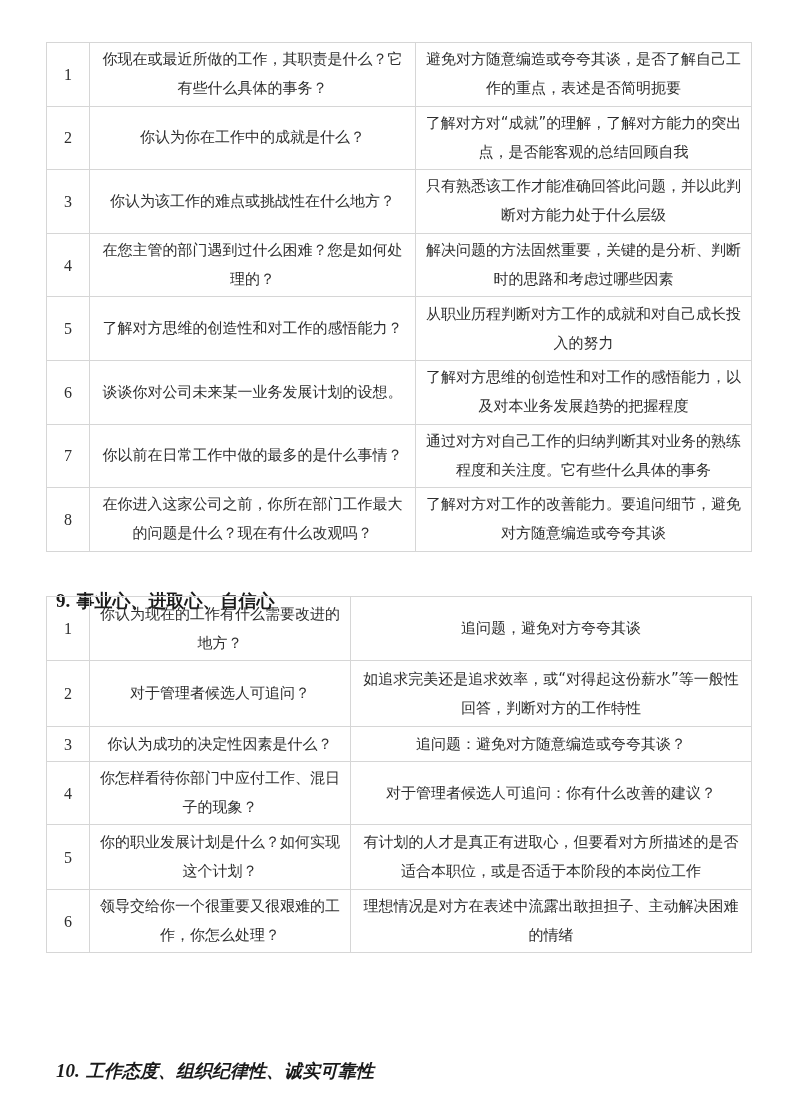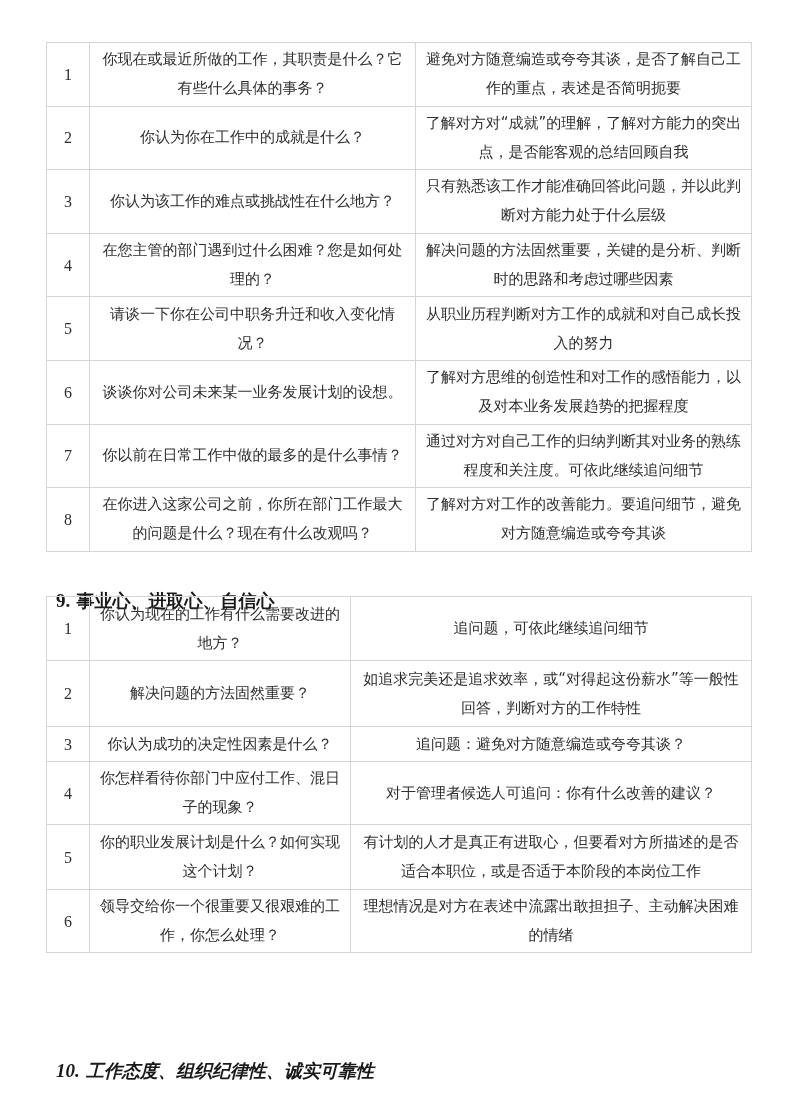--- a/index.html
+++ b/index.html
@@ -54,32 +54,32 @@
         <td>你认为该工作的难点或挑战性在什么地方？</td>
         <td>只有熟悉该工作才能准确回答此问题，并以此判断对方能力处于什么层级</td>
       </tr>
     <tr>
         <td class="no">4</td>
         <td>在您主管的部门遇到过什么困难？您是如何处理的？</td>
         <td>解决问题的方法固然重要，关键的是分析、判断时的思路和考虑过哪些因素</td>
       </tr>
     <tr>
         <td class="no">5</td>
-        <td>请谈一下你在公司中职务升迁和收入变化情况？</td>
+        <td>了解对方思维的创造性和对工作的感悟能力？</td>
         <td>从职业历程判断对方工作的成就和对自己成长投入的努力</td>
       </tr>
     <tr>
         <td class="no">6</td>
         <td>谈谈你对公司未来某一业务发展计划的设想。</td>
         <td>了解对方思维的创造性和对工作的感悟能力，以及对本业务发展趋势的把握程度</td>
       </tr>
     <tr>
         <td class="no">7</td>
         <td>你以前在日常工作中做的最多的是什么事情？</td>
-        <td>通过对方对自己工作的归纳判断其对业务的熟练程度和关注度。可依此继续追问细节</td>
+        <td>通过对方对自己工作的归纳判断其对业务的熟练程度和关注度。它有些什么具体的事务</td>
       </tr>
     <tr>
         <td class="no">8</td>
         <td>在你进入这家公司之前，你所在部门工作最大的问题是什么？现在有什么改观吗？</td>
         <td>了解对方对工作的改善能力。要追问细节，避免对方随意编造或夸夸其谈</td>
       </tr>
   </tbody>
 </table>
 
 <div class="h" id="h9">
@@ -90,25 +90,25 @@
 <table class="qa" id="t2">
   <colgroup>
       <col style="width:43px">
       <col style="width:261px">
       <col style="width:401px">
     </colgroup>
   <tbody>
     <tr style="height:64px">
         <td class="no">1</td>
         <td>你认为现在的工作有什么需要改进的地方？</td>
-        <td>追问题，可依此继续追问细节</td>
+        <td>追问题，避免对方夸夸其谈</td>
       </tr>
     <tr style="height:66px">
         <td class="no">2</td>
-        <td>解决问题的方法固然重要？</td>
+        <td>对于管理者候选人可追问？</td>
         <td>如追求完美还是追求效率，或“对得起这份薪水”等一般性回答，判断对方的工作特性</td>
       </tr>
     <tr style="height:35px">
         <td class="no">3</td>
         <td>你认为成功的决定性因素是什么？</td>
         <td>追问题：避免对方随意编造或夸夸其谈？</td>
       </tr>
     <tr style="height:63px">
         <td class="no">4</td>
         <td>你怎样看待你部门中应付工作、混日子的现象？</td>

